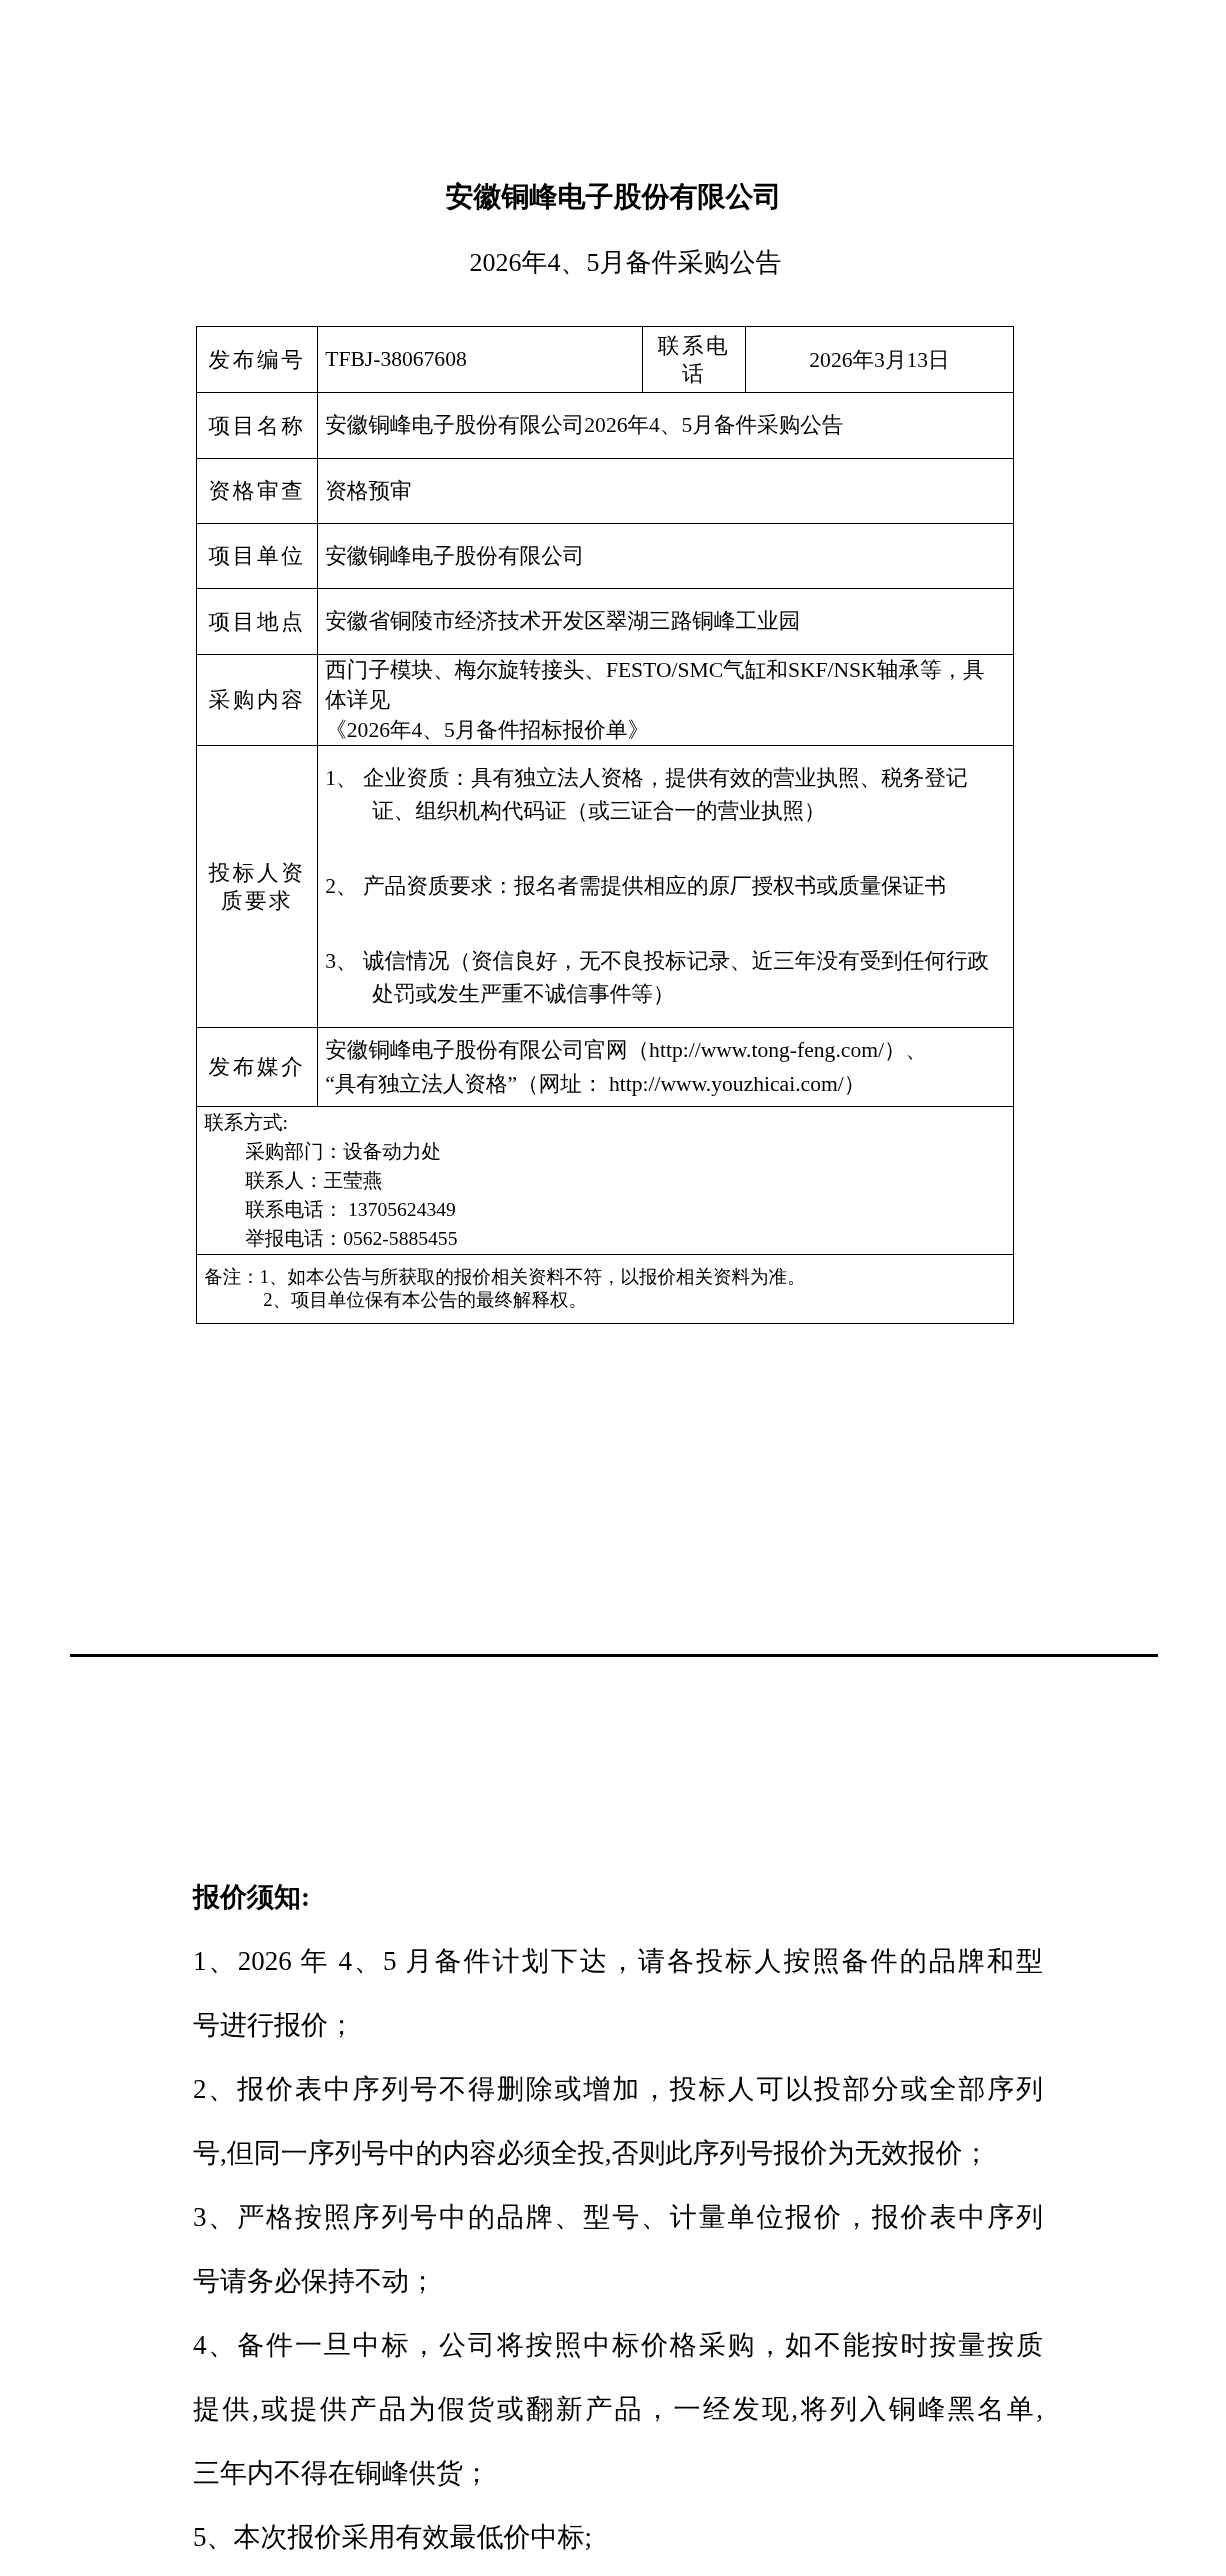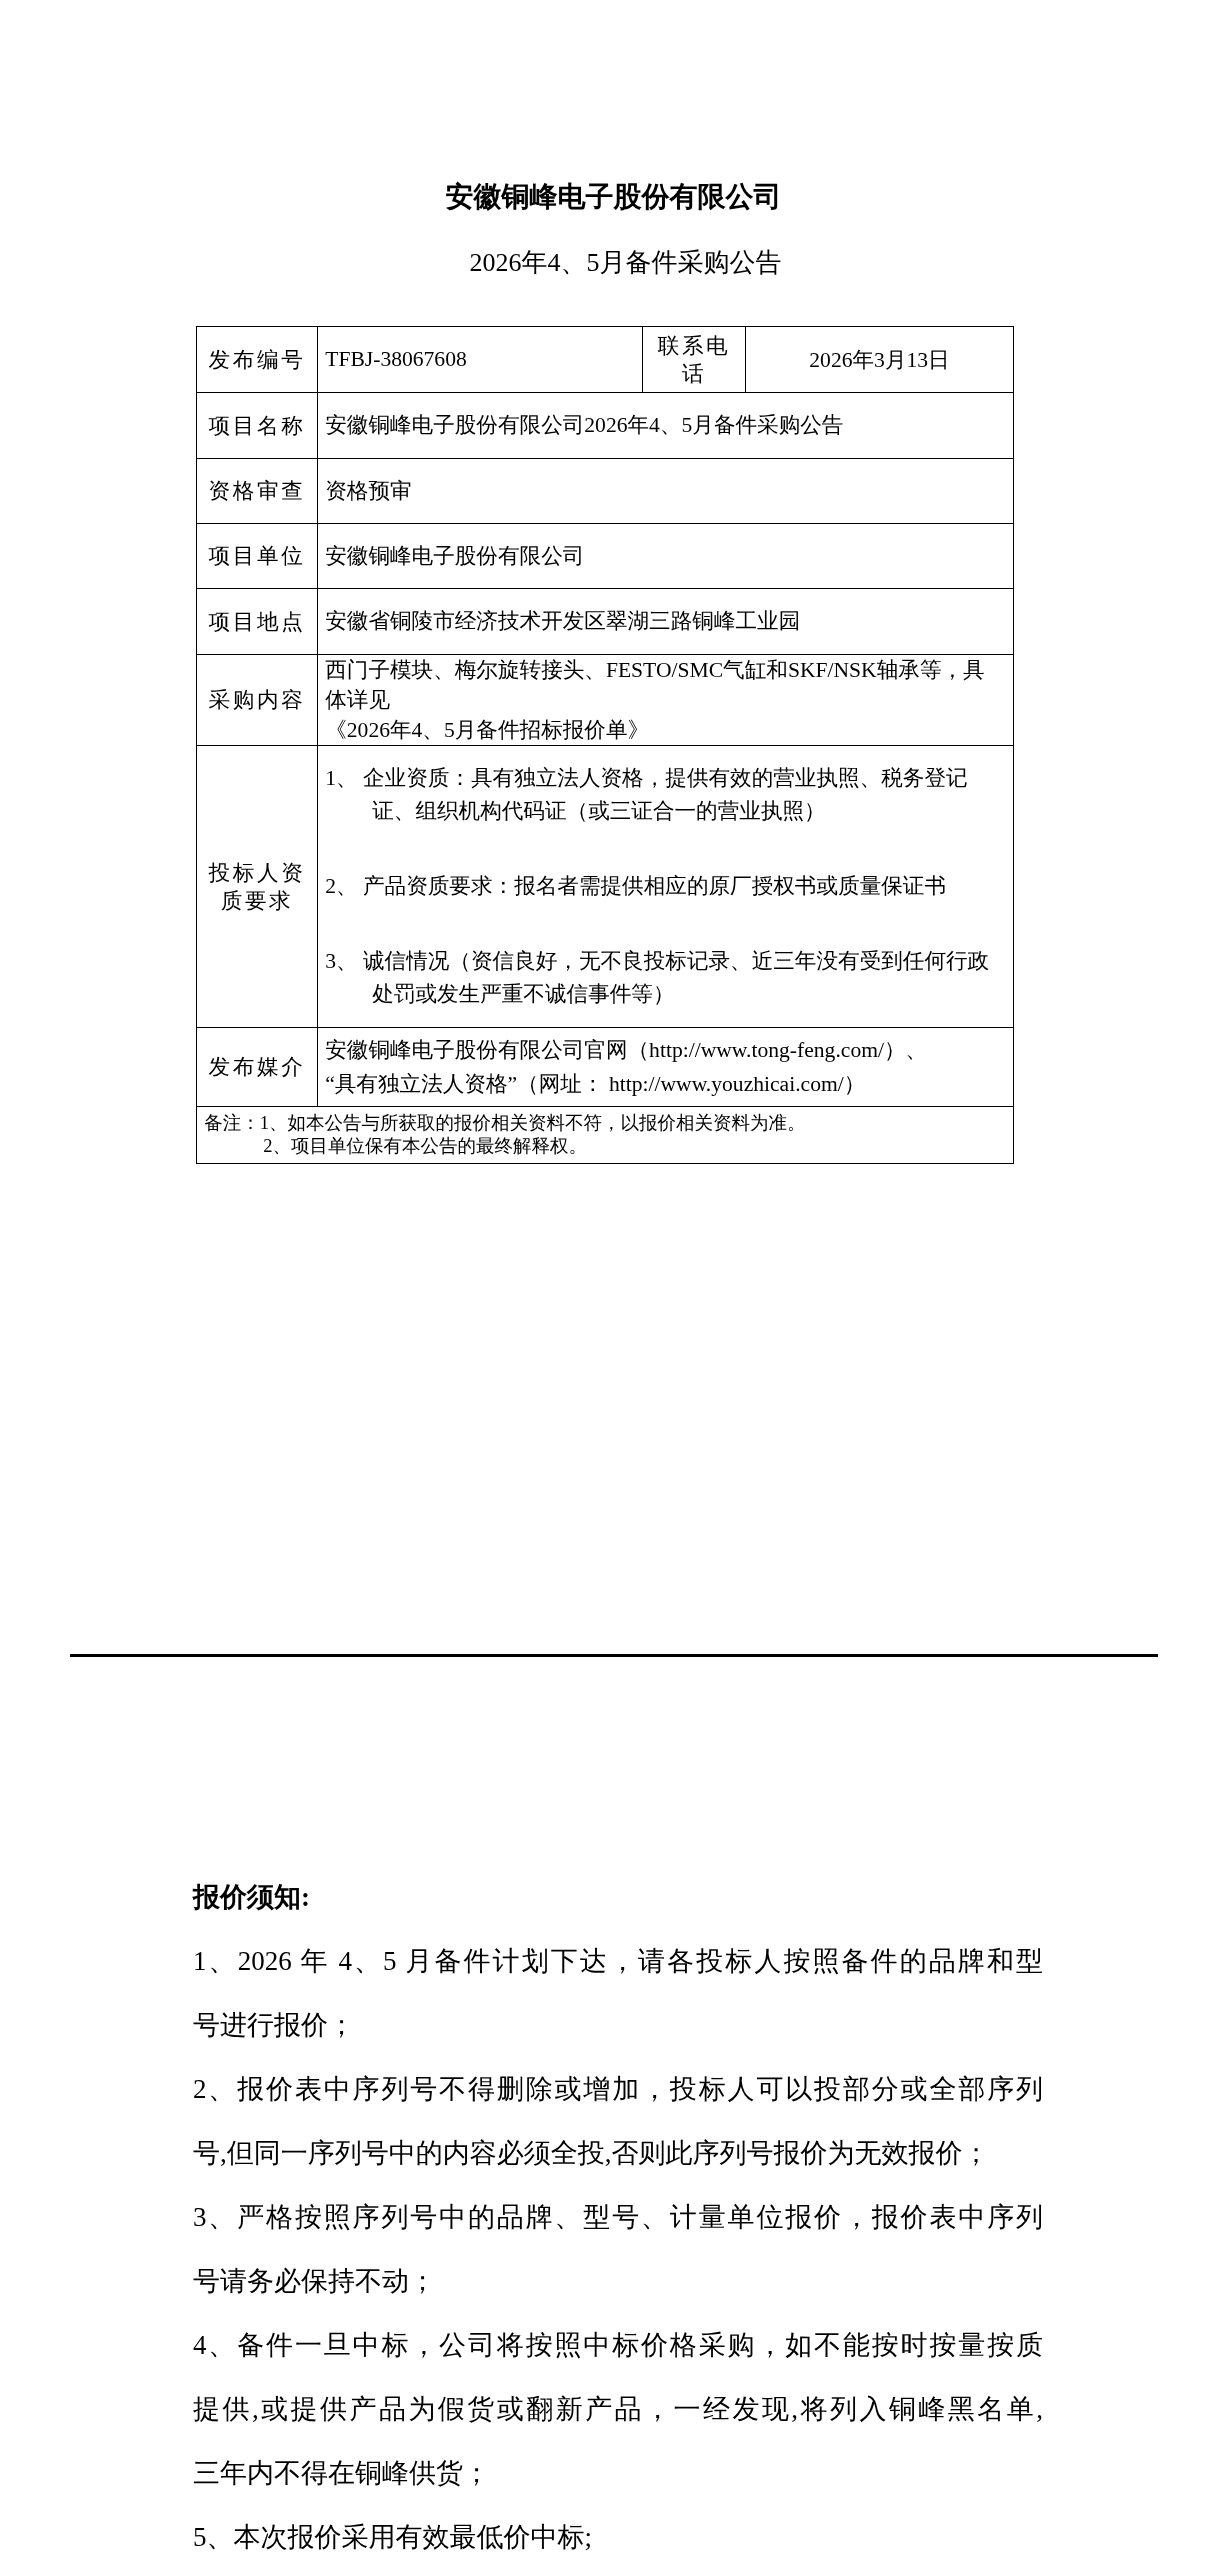--- a/index.html
+++ b/index.html
@@ -97,21 +97,30 @@
         <p>1、 企业资质：具有独立法人资格，提供有效的营业执照、税务登记证、组织机构代码证（或三证合一的营业执照）</p>
         <p>2、 产品资质要求：报名者需提供相应的原厂授权书或质量保证书</p>
         <p>3、 诚信情况（资信良好，无不良投标记录、近三年没有受到任何行政处罚或发生严重不诚信事件等）</p>
       </td>
     </tr>
     <tr style="height:79px">
       <td class="lab">发布媒介</td>
       <td class="media-val" colspan="3">安徽铜峰电子股份有限公司官网（http://www.tong-feng.com/）、
 “具有独立法人资格”（网址： http://www.youzhicai.com/）</td>
     </tr>
-    <tr style="height:57px">
+    <tr style="height:148px">
+      <td class="contact-cell" colspan="4">
+        <div>联系方式:</div>
+        <div class="contact-sub">采购部门：设备动力处
+联系人：王莹燕
+联系电话：  13705624349
+举报电话：0562-5885455</div>
+      </td>
+    </tr>
+    <tr style="height:69px">
       <td class="notes-cell" colspan="4">
         <div>备注：1、如本公告与所获取的报价相关资料不符，以报价相关资料为准。</div>
         <div class="notes-l2">2、项目单位保有本公告的最终解释权。</div>
       </td>
     </tr>
   </tbody>
     </table>
 
   <div class="page-sep"></div>
 

